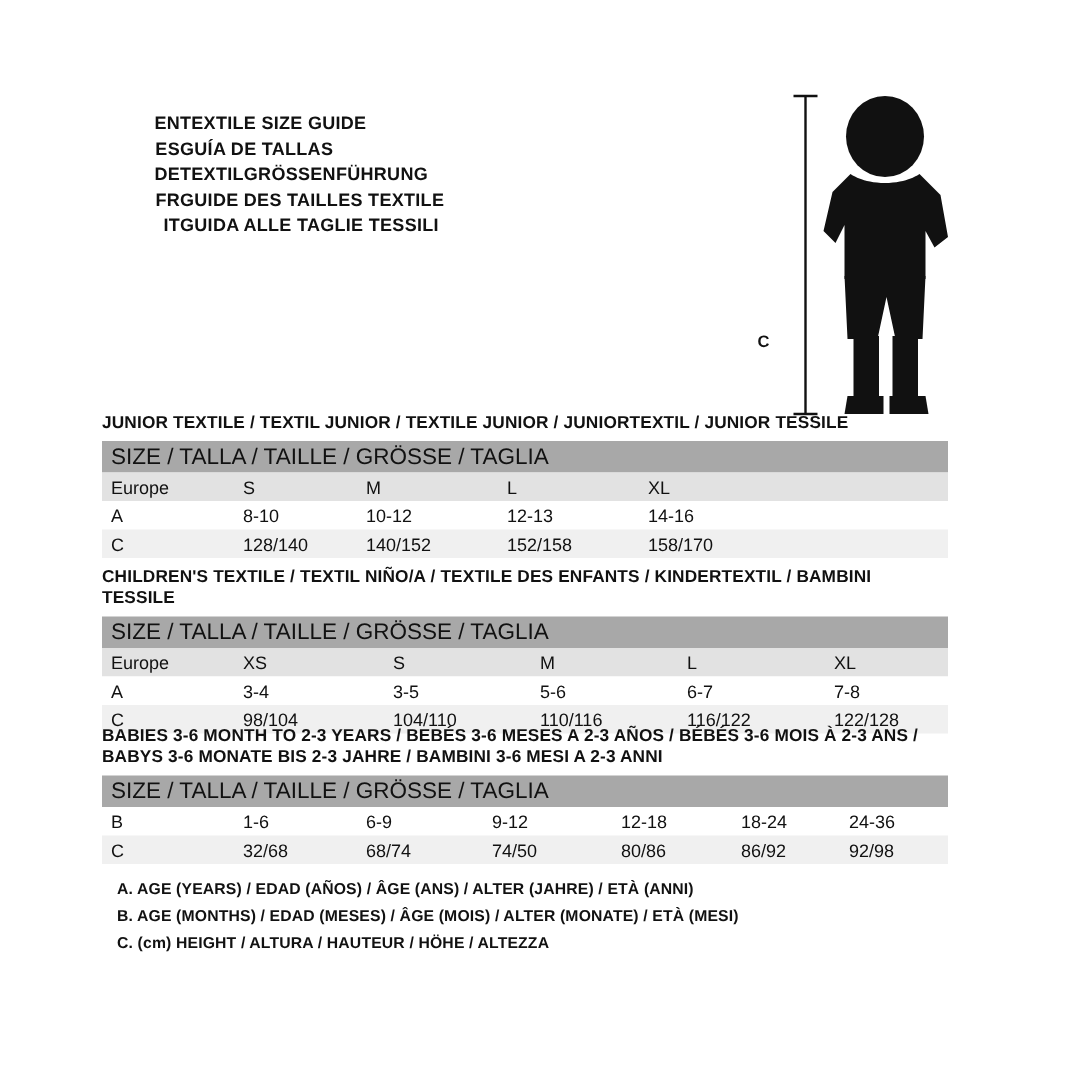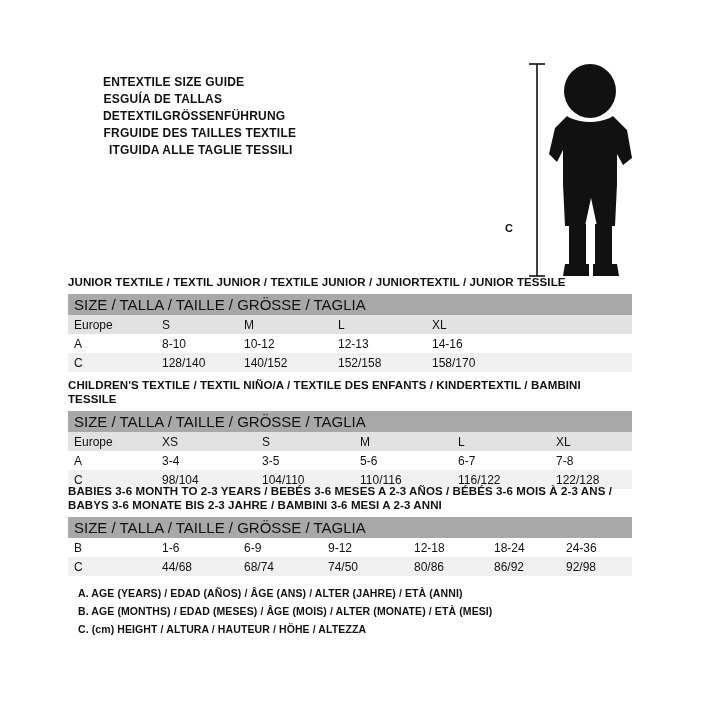--- a/index.html
+++ b/index.html
@@ -282,21 +282,21 @@
           <td class="rowlabel">B</td>
           <td>1-6</td>
           <td>6-9</td>
           <td>9-12</td>
           <td>12-18</td>
           <td>18-24</td>
           <td>24-36</td>
         </tr>
         <tr class="data-row shaded">
           <td class="rowlabel">C</td>
-          <td>44/68</td>
+          <td>32/68</td>
           <td>68/74</td>
           <td>74/50</td>
           <td>80/86</td>
           <td>86/92</td>
           <td>92/98</td>
         </tr>
       </tbody>
     </table>
   </div>
 

